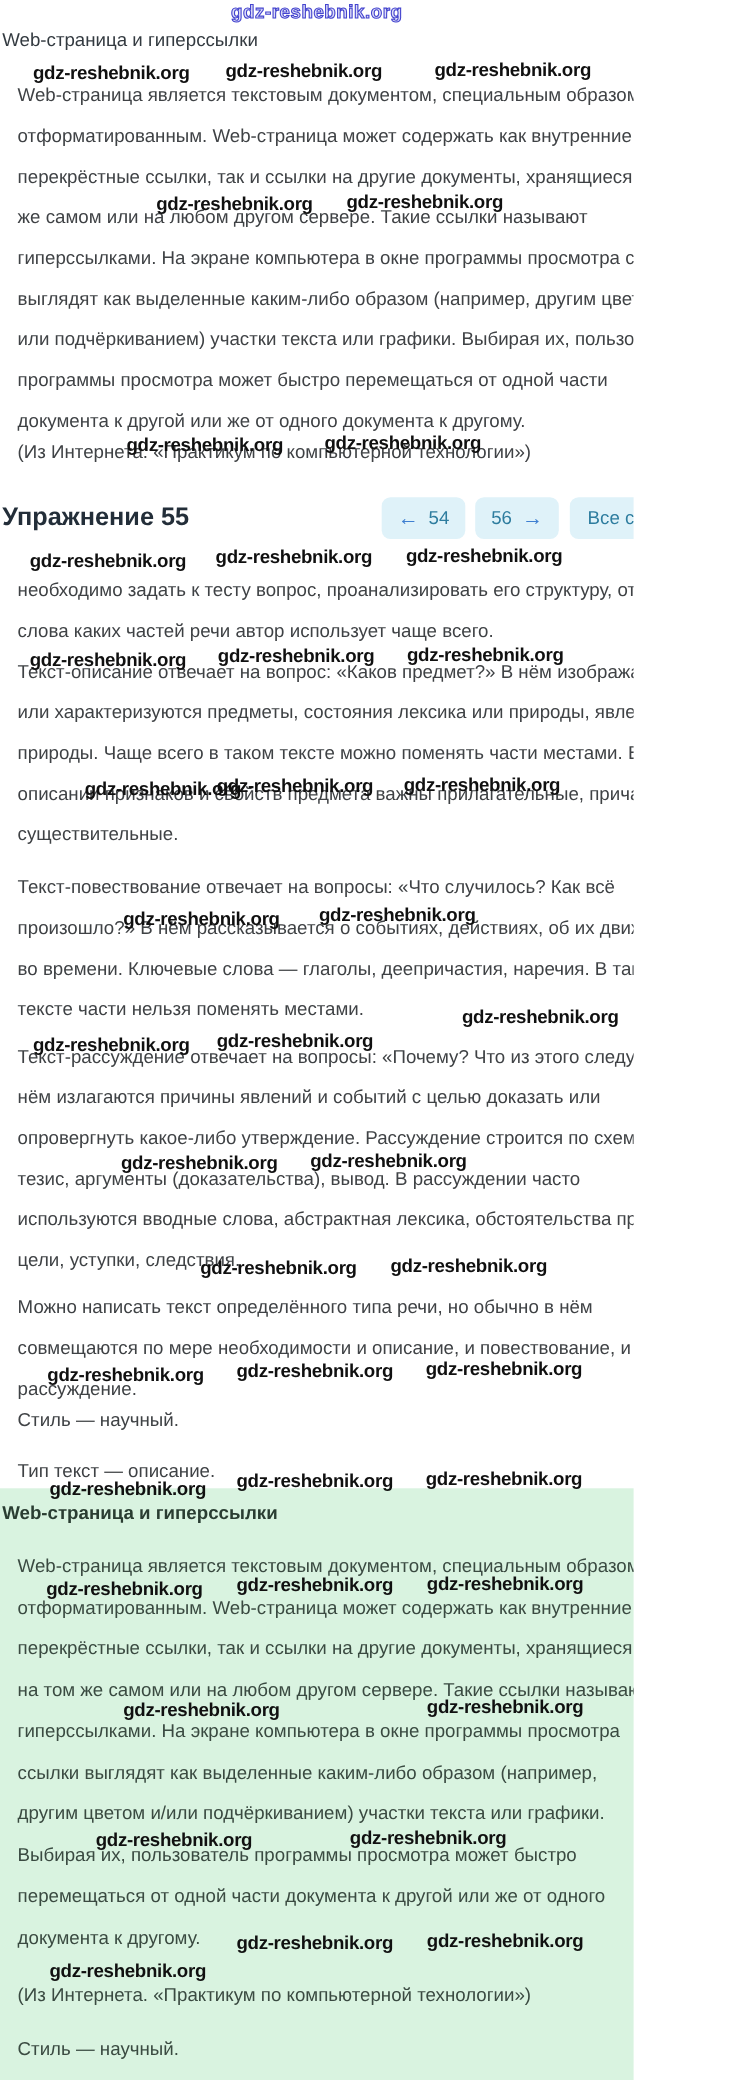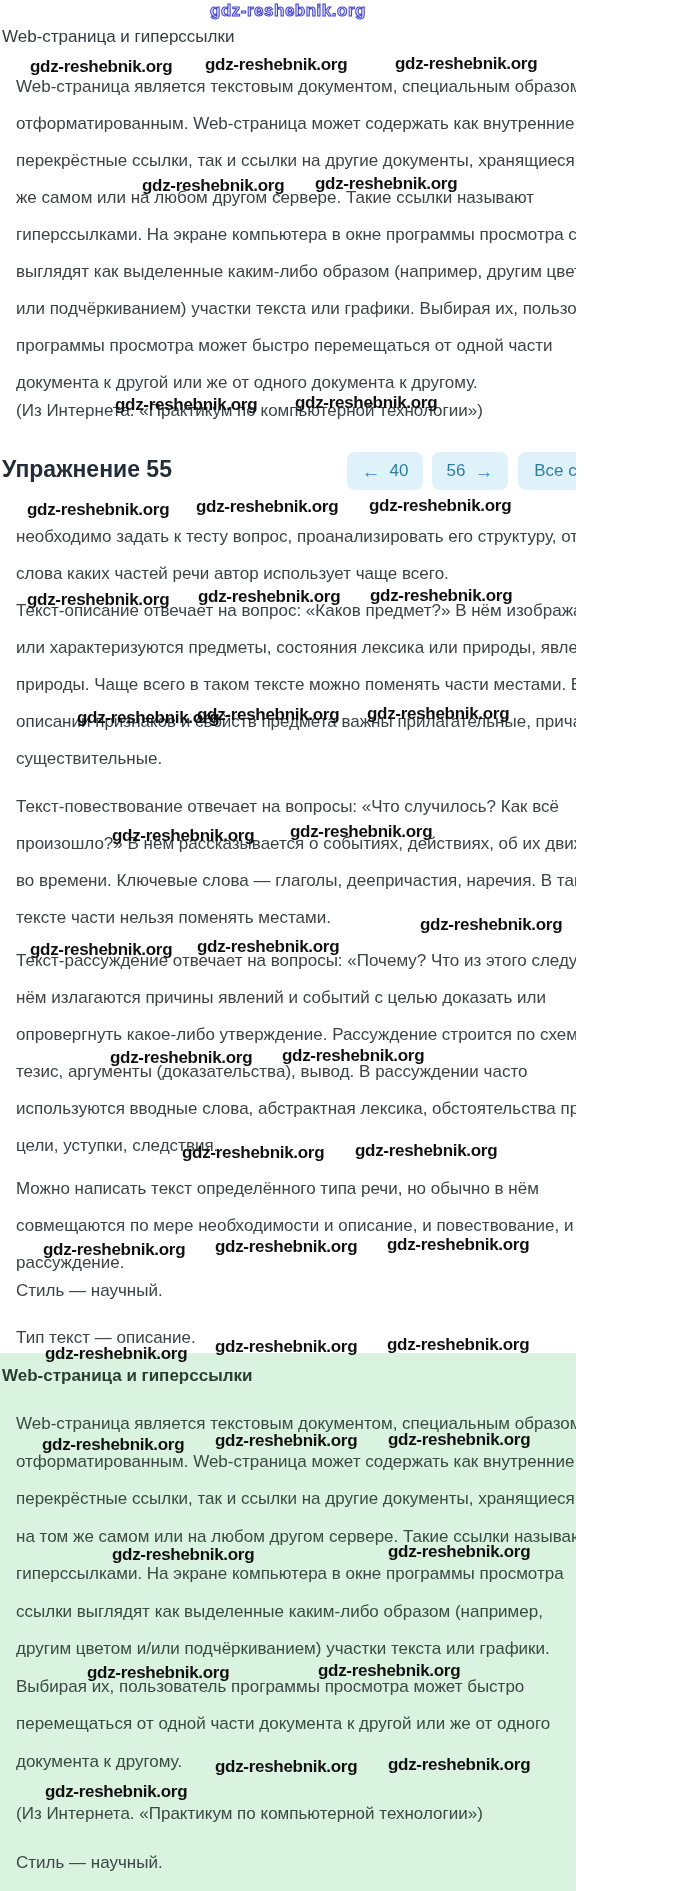--- a/index.html
+++ b/index.html
@@ -96,21 +96,21 @@
 гиперссылками. На экране компьютера в окне программы просмотра ссылки
 выглядят как выделенные каким-либо образом (например, другим цветом и/
 или подчёркиванием) участки текста или графики. Выбирая их, пользователь
 программы просмотра может быстро перемещаться от одной части
 документа к другой или же от одного документа к другому.</div>
   <div class="txt single" style="top:401px">(Из Интернета. «Практикум по компьютерной технологии»)</div>
 
   <div class="ex-title">Упражнение 55</div>
   <button class="nav-btn btn-prev">
     <span class="arrow">←</span>
-    <span>40</span>
+    <span>54</span>
   </button>
   <button class="nav-btn btn-next">
     <span>56</span>
     <span class="arrow">→</span>
   </button>
   <button class="nav-btn btn-all">
     <span>Все содержать</span>
   </button>
 
   <div class="txt" style="top:518px">необходимо задать к тесту вопрос, проанализировать его структуру, отметить,

